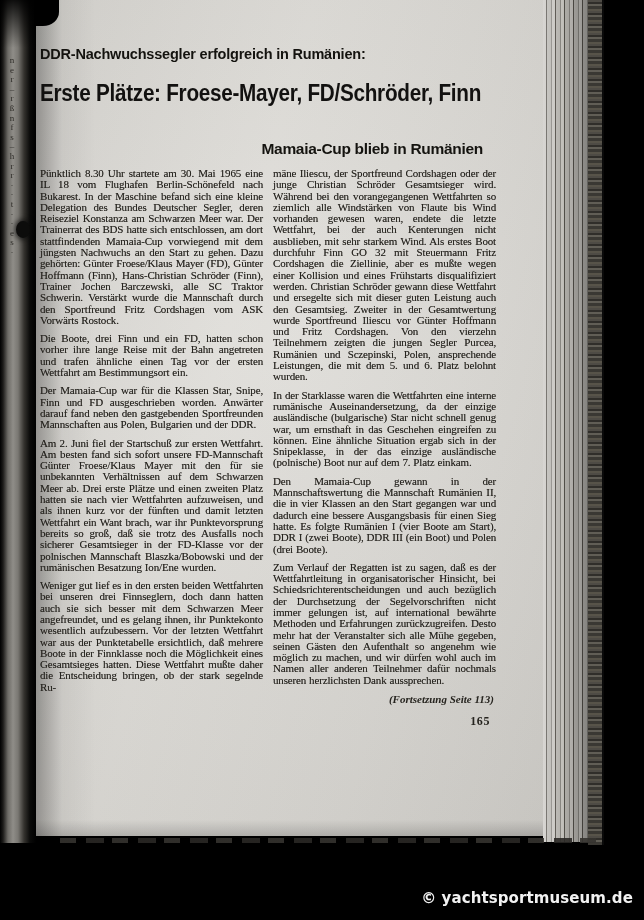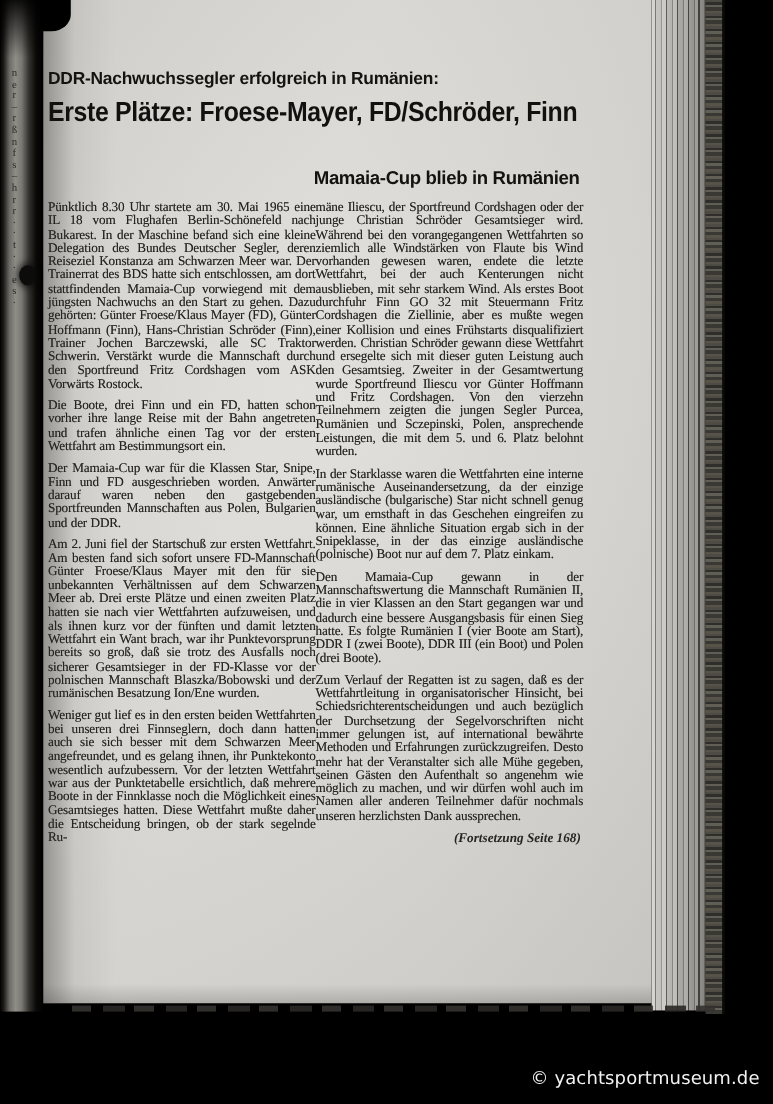--- a/index.html
+++ b/index.html
@@ -8,30 +8,30 @@
 
   
   .page{position:absolute;left:36px;top:0;width:507px;height:836px;
         background:linear-gradient(105deg,#d3d1cc,#dcdad5 38%,#d6d4cf 72%,#cfcdc8);}
   .page::before{content:"";position:absolute;inset:0;pointer-events:none;
         background:
           linear-gradient(to right,rgba(0,0,0,.30),rgba(0,0,0,.05) 26px,rgba(0,0,0,0) 60px),
           linear-gradient(to top,rgba(0,0,0,.16),rgba(0,0,0,0) 16px),
           radial-gradient(130% 90% at 48% 40%,rgba(255,255,255,.18),rgba(0,0,0,.05) 88%);}
 
-  .kicker{position:absolute;left:4px;top:58px;font-family:"Liberation Sans",sans-serif;
+  .kicker{position:absolute;left:4px;top:46px;font-family:"Liberation Sans",sans-serif;
         font-weight:700;font-size:14.5px;letter-spacing:-.2px;color:#14130f;white-space:nowrap;}
   .headline{position:absolute;left:4px;top:80px;margin:0;font-family:"Liberation Sans",sans-serif;
         font-weight:700;font-size:23px;letter-spacing:-.3px;color:#121110;white-space:nowrap;
         transform:scaleX(.9);transform-origin:left center;}
   .subheadline{position:absolute;left:4px;top:140px;width:458px;box-sizing:border-box;
         text-align:right;padding-right:15px;font-family:"Liberation Sans",sans-serif;
         font-weight:700;font-size:15.5px;letter-spacing:-.3px;color:#14130f;}
 
-  .columns{position:absolute;left:4px;top:168px;width:456px;display:flex;}
+  .columns{position:absolute;left:4px;top:168px;width:456px;display:flex;gap:10px;}
   .col{width:223px;}
   .col p{margin:0 0 7px;font-size:11px;line-height:11.3px;text-align:justify;
         color:#26241f;letter-spacing:-.15px;word-spacing:.3px;
         text-shadow:0 0 .4px rgba(45,42,38,.55);}
   .continuation{margin-top:4px;text-align:right;padding-right:2px;font-style:italic;
         font-weight:700;font-size:11px;color:#26241f;}
   .page-number{margin-top:9px;text-align:right;padding-right:6px;font-weight:700;
         font-size:12px;letter-spacing:.6px;color:#26241f;}
 
   
@@ -55,46 +55,47 @@
   .edge-speckle{position:absolute;left:588px;top:0;width:14px;height:845px;
         border-right:2px solid #0a0a0a;
         background:repeating-linear-gradient(to bottom,#4e4b45 0 2px,#302e2a 2px 4px,
                    #615e56 4px 6px,#3a3833 6px 9px,#575349 9px 11px);}
   .bottom-dashes{position:absolute;left:60px;top:838px;width:545px;height:5px;opacity:.9;
         background:repeating-linear-gradient(to right,#35332f 0 16px,rgba(0,0,0,0) 16px 26px,
                    #2a2825 26px 44px,rgba(0,0,0,0) 44px 52px);}
 
   
   .watermark{position:absolute;right:11px;top:889px;font-family:"DejaVu Sans",sans-serif;
-        font-weight:400;font-size:15px;color:#f2f2f2;letter-spacing:.1px;}
+        font-weight:700;font-size:15px;color:#f2f2f2;letter-spacing:.1px;}
 </style>
 </head>
 <body>
 
 <div id="stage">
 
   <div class="page">
     <div class="kicker">DDR-Nachwuchssegler erfolgreich in Rumänien:</div>
     <h1 class="headline">Erste Plätze: Froese-Mayer, FD/Schröder, Finn</h1>
     <div class="subheadline">Mamaia-Cup blieb in Rumänien</div>
 
     <div class="columns">
       <div class="col">
         <p>Pünktlich 8.30 Uhr startete am 30. Mai 1965 eine IL 18 vom Flughafen Berlin-Schönefeld nach Bukarest. In der Maschine befand sich eine kleine Delegation des Bundes Deutscher Segler, deren Reiseziel Konstanza am Schwarzen Meer war. Der Trainerrat des BDS hatte sich entschlossen, am dort stattfindenden Mamaia-Cup vorwiegend mit dem jüngsten Nachwuchs an den Start zu gehen. Dazu gehörten: Günter Froese/Klaus Mayer (FD), Günter Hoffmann (Finn), Hans-Christian Schröder (Finn), Trainer Jochen Barczewski, alle SC Traktor Schwerin. Verstärkt wurde die Mannschaft durch den Sportfreund Fritz Cordshagen vom ASK Vorwärts Rostock.</p>
         <p>Die Boote, drei Finn und ein FD, hatten schon vorher ihre lange Reise mit der Bahn angetreten und trafen ähnliche einen Tag vor der ersten Wettfahrt am Bestimmungsort ein.</p>
-        <p>Der Mamaia-Cup war für die Klassen Star, Snipe, Finn und FD ausgeschrieben worden. Anwärter darauf waren neben den gastgebenden Sportfreunden Mannschaften aus Polen, Bulgarien und der DDR.</p>
+        <p>Der Mamaia-Cup war für die Klassen Star, Snipe, Finn und FD ausgeschrieben worden. Anwärter darauf fand neben den gastgebenden Sportfreunden Mannschaften aus Polen, Bulgarien und der DDR.</p>
         <p>Am 2. Juni fiel der Startschuß zur ersten Wettfahrt. Am besten fand sich sofort unsere FD-Mannschaft Günter Froese/Klaus Mayer mit den für sie unbekannten Verhältnissen auf dem Schwarzen Meer ab. Drei erste Plätze und einen zweiten Platz hatten sie nach vier Wettfahrten aufzuweisen, und als ihnen kurz vor der fünften und damit letzten Wettfahrt ein Want brach, war ihr Punktevorsprung bereits so groß, daß sie trotz des Ausfalls noch sicherer Gesamtsieger in der FD-Klasse vor der polnischen Mannschaft Blaszka/Bobowski und der rumänischen Besatzung Ion/Ene wurden.</p>
         <p>Weniger gut lief es in den ersten beiden Wettfahrten bei unseren drei Finnseglern, doch dann hatten auch sie sich besser mit dem Schwarzen Meer angefreundet, und es gelang ihnen, ihr Punktekonto wesentlich aufzubessern. Vor der letzten Wettfahrt war aus der Punktetabelle ersichtlich, daß mehrere Boote in der Finnklasse noch die Möglichkeit eines Gesamtsieges hatten. Diese Wettfahrt mußte daher die Entscheidung bringen, ob der stark segelnde Ru-</p>
       </div>
       <div class="col">
         <p>mäne Iliescu, der Sportfreund Cordshagen oder der junge Christian Schröder Gesamtsieger wird. Während bei den vorangegangenen Wettfahrten so ziemlich alle Windstärken von Flaute bis Wind vorhanden gewesen waren, endete die letzte Wettfahrt, bei der auch Kenterungen nicht ausblieben, mit sehr starkem Wind. Als erstes Boot durchfuhr Finn GO 32 mit Steuermann Fritz Cordshagen die Ziellinie, aber es mußte wegen einer Kollision und eines Frühstarts disqualifiziert werden. Christian Schröder gewann diese Wettfahrt und ersegelte sich mit dieser guten Leistung auch den Gesamtsieg. Zweiter in der Gesamtwertung wurde Sportfreund Iliescu vor Günter Hoffmann und Fritz Cordshagen. Von den vierzehn Teilnehmern zeigten die jungen Segler Purcea, Rumänien und Sczepinski, Polen, ansprechende Leistungen, die mit dem 5. und 6. Platz belohnt wurden.</p>
         <p>In der Starklasse waren die Wettfahrten eine interne rumänische Auseinandersetzung, da der einzige ausländische (bulgarische) Star nicht schnell genug war, um ernsthaft in das Geschehen eingreifen zu können. Eine ähnliche Situation ergab sich in der Snipeklasse, in der das einzige ausländische (polnische) Boot nur auf dem 7. Platz einkam.</p>
         <p>Den Mamaia-Cup gewann in der Mannschaftswertung die Mannschaft Rumänien II, die in vier Klassen an den Start gegangen war und dadurch eine bessere Ausgangsbasis für einen Sieg hatte. Es folgte Rumänien I (vier Boote am Start), DDR I (zwei Boote), DDR III (ein Boot) und Polen (drei Boote).</p>
         <p>Zum Verlauf der Regatten ist zu sagen, daß es der Wettfahrtleitung in organisatorischer Hinsicht, bei Schiedsrichterentscheidungen und auch bezüglich der Durchsetzung der Segelvorschriften nicht immer gelungen ist, auf international bewährte Methoden und Erfahrungen zurückzugreifen. Desto mehr hat der Veranstalter sich alle Mühe gegeben, seinen Gästen den Aufenthalt so angenehm wie möglich zu machen, und wir dürfen wohl auch im Namen aller anderen Teilnehmer dafür nochmals unseren herzlichsten Dank aussprechen.</p>
-        <div class="continuation">(Fortsetzung Seite 168)</div>
+        <div class="continuation">(Fortsetzung Seite 113)</div>
+        <div class="page-number">165</div>
       </div>
     </div>
   </div>
 
   <div class="spine">
     <div class="spine-chars">n
 e
 r
 –
 r

